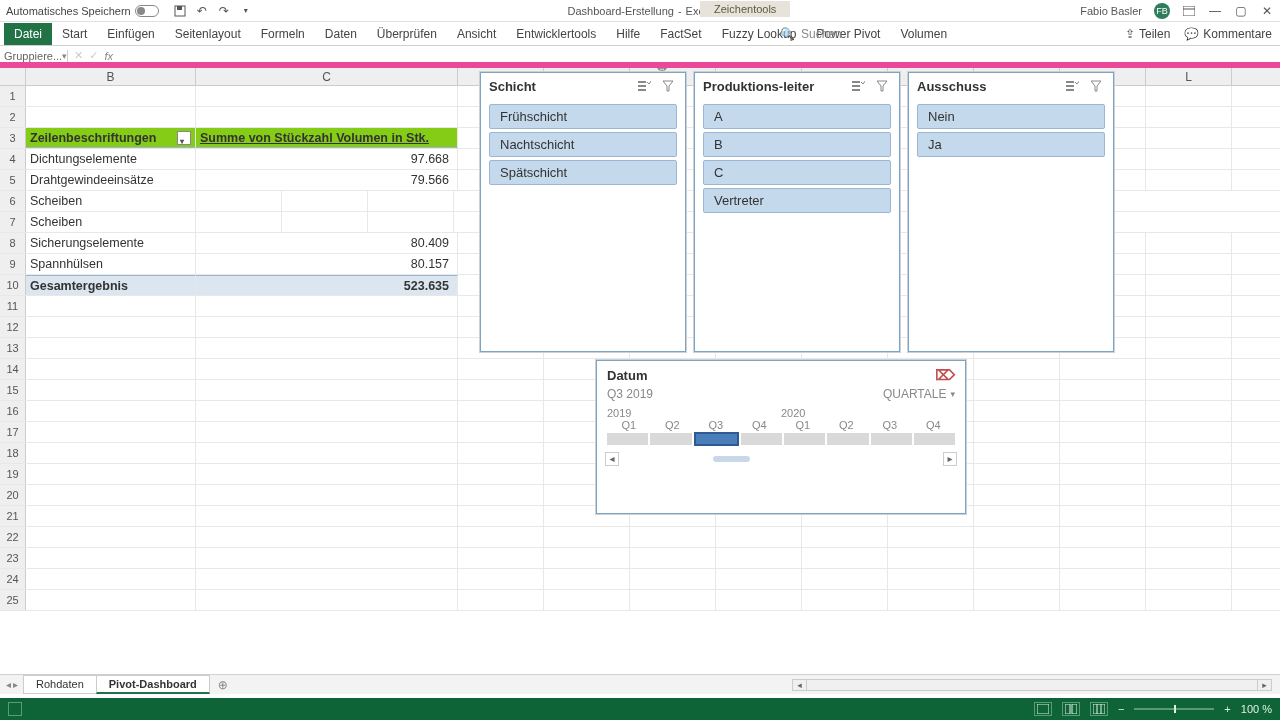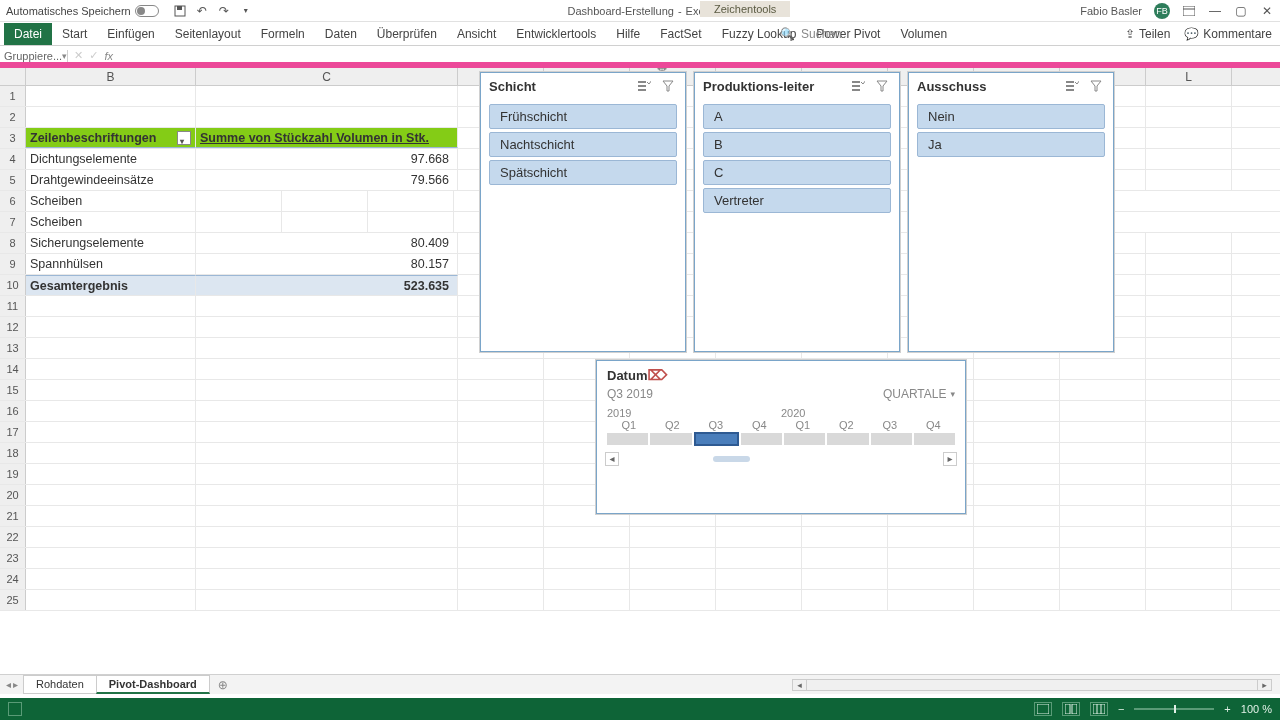--- a/index.html
+++ b/index.html
@@ -55,21 +55,21 @@
 .slicer-hdr { display: flex; justify-content: space-between; align-items: center; padding: 4px 8px; font-weight: bold; font-size: 13px; color: #333; }
 .slicer-icons { display: flex; gap: 6px; }
 .slicer-icon { width: 18px; height: 18px; color: #888; display:flex; align-items:center; justify-content:center; }
 .slicer-body { padding: 2px 6px; }
 .slicer-item { background: #c5d9ed; border: 1px solid #9bb7d5; border-radius: 2px; padding: 4px 10px; margin: 3px 2px; font-size: 13px; cursor: pointer; }
 .move-handle { position: absolute; top: -10px; left: 50%; transform: translateX(-50%); font-size: 12px; color: #888; }
 
 
 .timeline { position: absolute; background: #fff; border: 1px solid #b0c4d8; box-shadow: 0 0 0 1px #d0d0d0; }
 .timeline.sel { border: 1px solid #7aa5c9; }
-.tl-hdr { display: flex; justify-content: flex-start; align-items: center; padding: 6px 10px 2px; font-weight: bold; font-size: 13px; }
+.tl-hdr { display: flex; justify-content: space-between; align-items: center; padding: 6px 10px 2px; font-weight: bold; font-size: 13px; }
 .tl-clear { color: #c0504d; font-size: 14px; }
 .tl-sub { display: flex; justify-content: space-between; padding: 2px 10px 6px; font-size: 12px; color: #888; }
 .tl-level { display: flex; gap: 4px; align-items: center; color: #888; }
 .tl-years { display: flex; padding: 0 10px; font-size: 11px; color: #888; }
 .tl-year { flex: 1; }
 .tl-quarters { display: flex; padding: 0 10px; font-size: 11px; color: #888; gap: 0; }
 .tl-q { flex: 1; text-align: center; }
 .tl-track { display: flex; padding: 2px 10px; gap: 2px; }
 .tl-seg { flex: 1; height: 12px; background: #d9d9d9; }
 .tl-seg.active { background: #4a7ebb; border: 2px solid #2e5a92; height: 14px; margin-top: -1px; }

